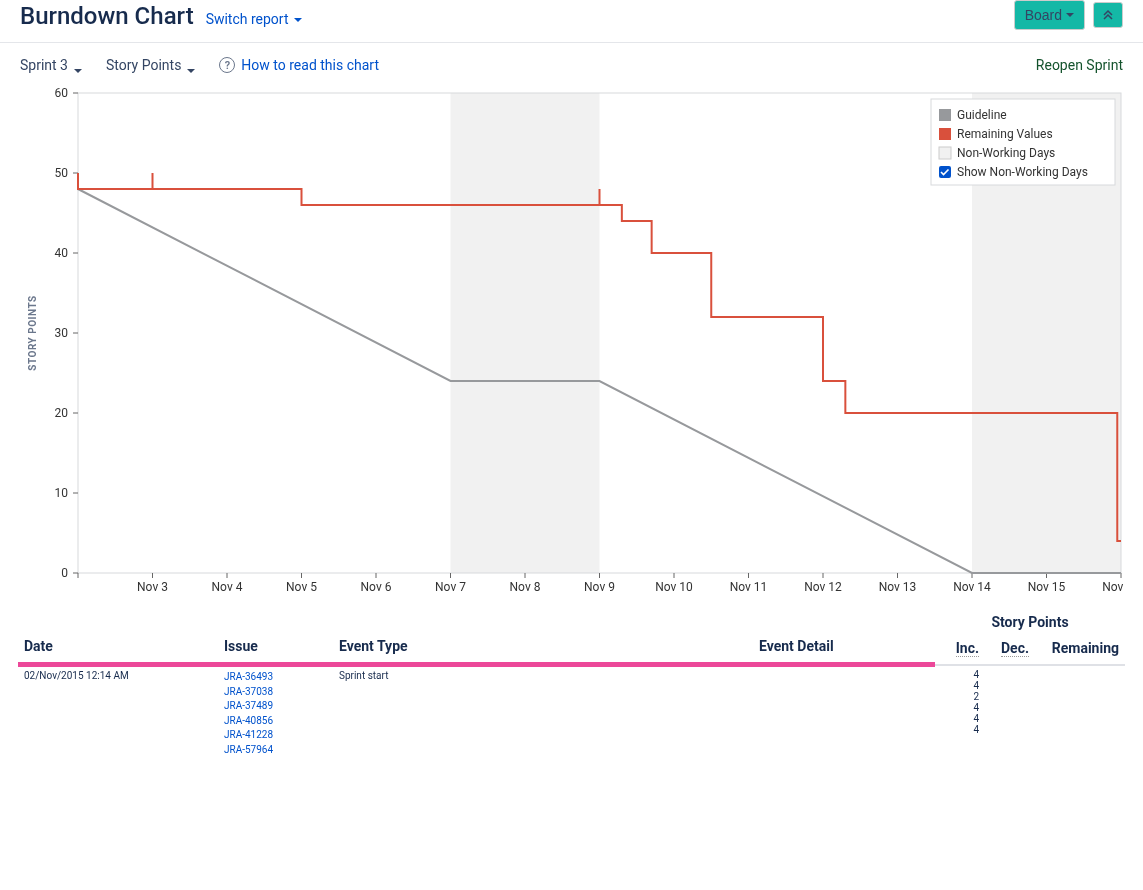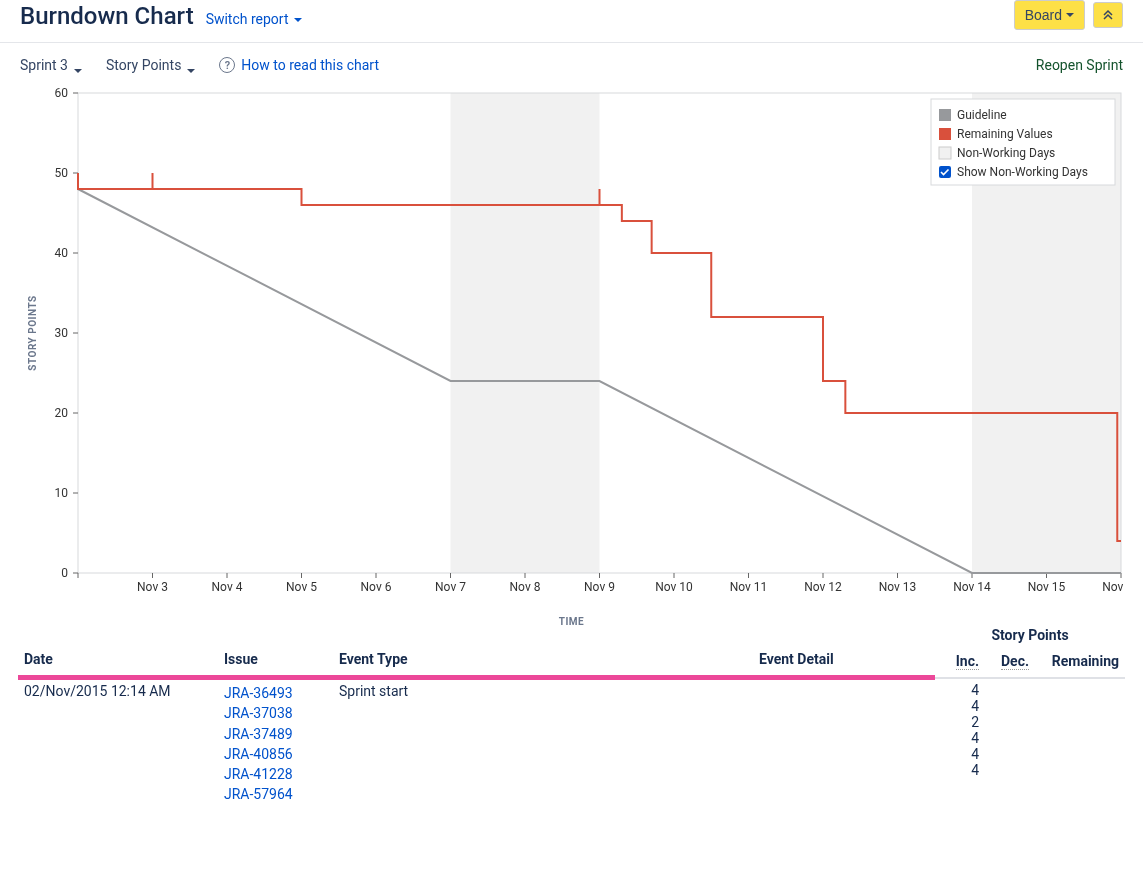--- a/index.html
+++ b/index.html
@@ -3,41 +3,41 @@
 <meta charset="utf-8">
 <style>
   html,body{margin:0;padding:0;font-family:-apple-system,BlinkMacSystemFont,"Segoe UI",Roboto,Helvetica,Arial,sans-serif;color:#172b4d;background:#fff;font-size:14px;}
   *{box-sizing:border-box;}
   .header{display:flex;align-items:flex-end;justify-content:space-between;padding:0 20px 12px 20px;border-bottom:1px solid #e4e6ea;}
   .header-left{display:flex;align-items:baseline;gap:12px;}
   h1{font-size:24px;font-weight:500;margin:0;color:#172b4d;}
   .link{color:#0052cc;cursor:pointer;}
   .switch-report{font-size:14px;}
   .header-right{display:flex;gap:8px;align-items:center;}
-  .btn{display:inline-flex;align-items:center;gap:4px;border:1px solid #ccc;background:#fde047;border-radius:3px;padding:6px 10px;cursor:pointer;font-size:14px;color:#344563;}
+  .btn{display:inline-flex;align-items:center;gap:4px;border:1px solid #ccc;background:#14b8a6;border-radius:3px;padding:6px 10px;cursor:pointer;font-size:14px;color:#344563;}
   .btn-icon{padding:6px 8px;}
   .caret{display:inline-block;width:0;height:0;border-left:4px solid transparent;border-right:4px solid transparent;border-top:4px solid #344563;}
   .caret-blue{border-top-color:#0052cc;}
   .subheader{display:flex;align-items:center;justify-content:space-between;padding:14px 20px 8px 20px;}
   .subheader-left{display:flex;align-items:center;gap:24px;}
   .dropdown{display:inline-flex;align-items:flex-end;gap:6px;cursor:pointer;color:#344563;}
   .help{display:inline-flex;align-items:center;gap:6px;}
   .help-icon{display:inline-flex;width:16px;height:16px;border:1.5px solid #6b778c;border-radius:50%;align-items:center;justify-content:center;font-size:11px;color:#6b778c;font-weight:600;}
   .reopen{color:#14532d;cursor:pointer;}
   .chart-wrap{padding:4px 18px 0 18px;}
   .x-label{text-align:center;font-size:10px;font-weight:700;color:#6b778c;letter-spacing:.5px;margin-top:2px;}
   .table-wrap{padding:0 18px 0 18px;}
   .sp-header-wrap{display:flex;}
   .sp-header-spacer{flex:1;}
   .sp-header-cell{width:190px;text-align:center;font-weight:700;}
   table{width:100%;border-collapse:collapse;}
   th{text-align:left;font-weight:700;padding:8px 6px;border-bottom:5px solid #ec4899;font-size:14px;vertical-align:bottom;}
   th.num{text-align:right;border-bottom:2px solid #dfe1e6;}
   th .underline{border-bottom:1px dotted #999;}
-  td{padding:3px 6px;vertical-align:top;border-top:1px solid #f1f2f4;font-size:14px;}
+  td{padding:3px 6px;vertical-align:top;border-top:1px solid #f1f2f4;font-size:10px;}
   td.num{text-align:right;}
   td.issue a{display:block;color:#0052cc;line-height:1.45;cursor:pointer;}
   svg text{font-family:inherit;}
 </style>
 </head>
 <body>
 
 <div class="header">
   <div class="header-left">
     <h1>Burndown Chart</h1>
@@ -135,21 +135,20 @@
         <text x="939" y="34" font-size="12" fill="#333">Guideline</text>
         <rect x="921" y="43" width="12" height="12" fill="#d9503c" stroke="none"></rect>
         <text x="939" y="53" font-size="12" fill="#333">Remaining Values</text>
         <rect x="921" y="62" width="12" height="12" fill="#f1f1f1" stroke="#ccc"></rect>
         <text x="939" y="72" font-size="12" fill="#333">Non-Working Days</text>
         <rect x="921" y="81" width="12" height="12" rx="2" fill="#0052cc"></rect>
         <path d="M923 87 l2.5 2.5 l5 -5" stroke="#fff" stroke-width="1.6" fill="none"></path>
         <text x="939" y="91" font-size="12" fill="#333">Show Non-Working Days</text>
       </g>
     </svg>
-  <div class="x-label">TIME</div>
 </div>
 
 <div class="table-wrap">
   <div class="sp-header-wrap">
     <div class="sp-header-spacer"></div>
     <div class="sp-header-cell">Story Points</div>
   </div>
   <table>
     <thead>
       <tr>

